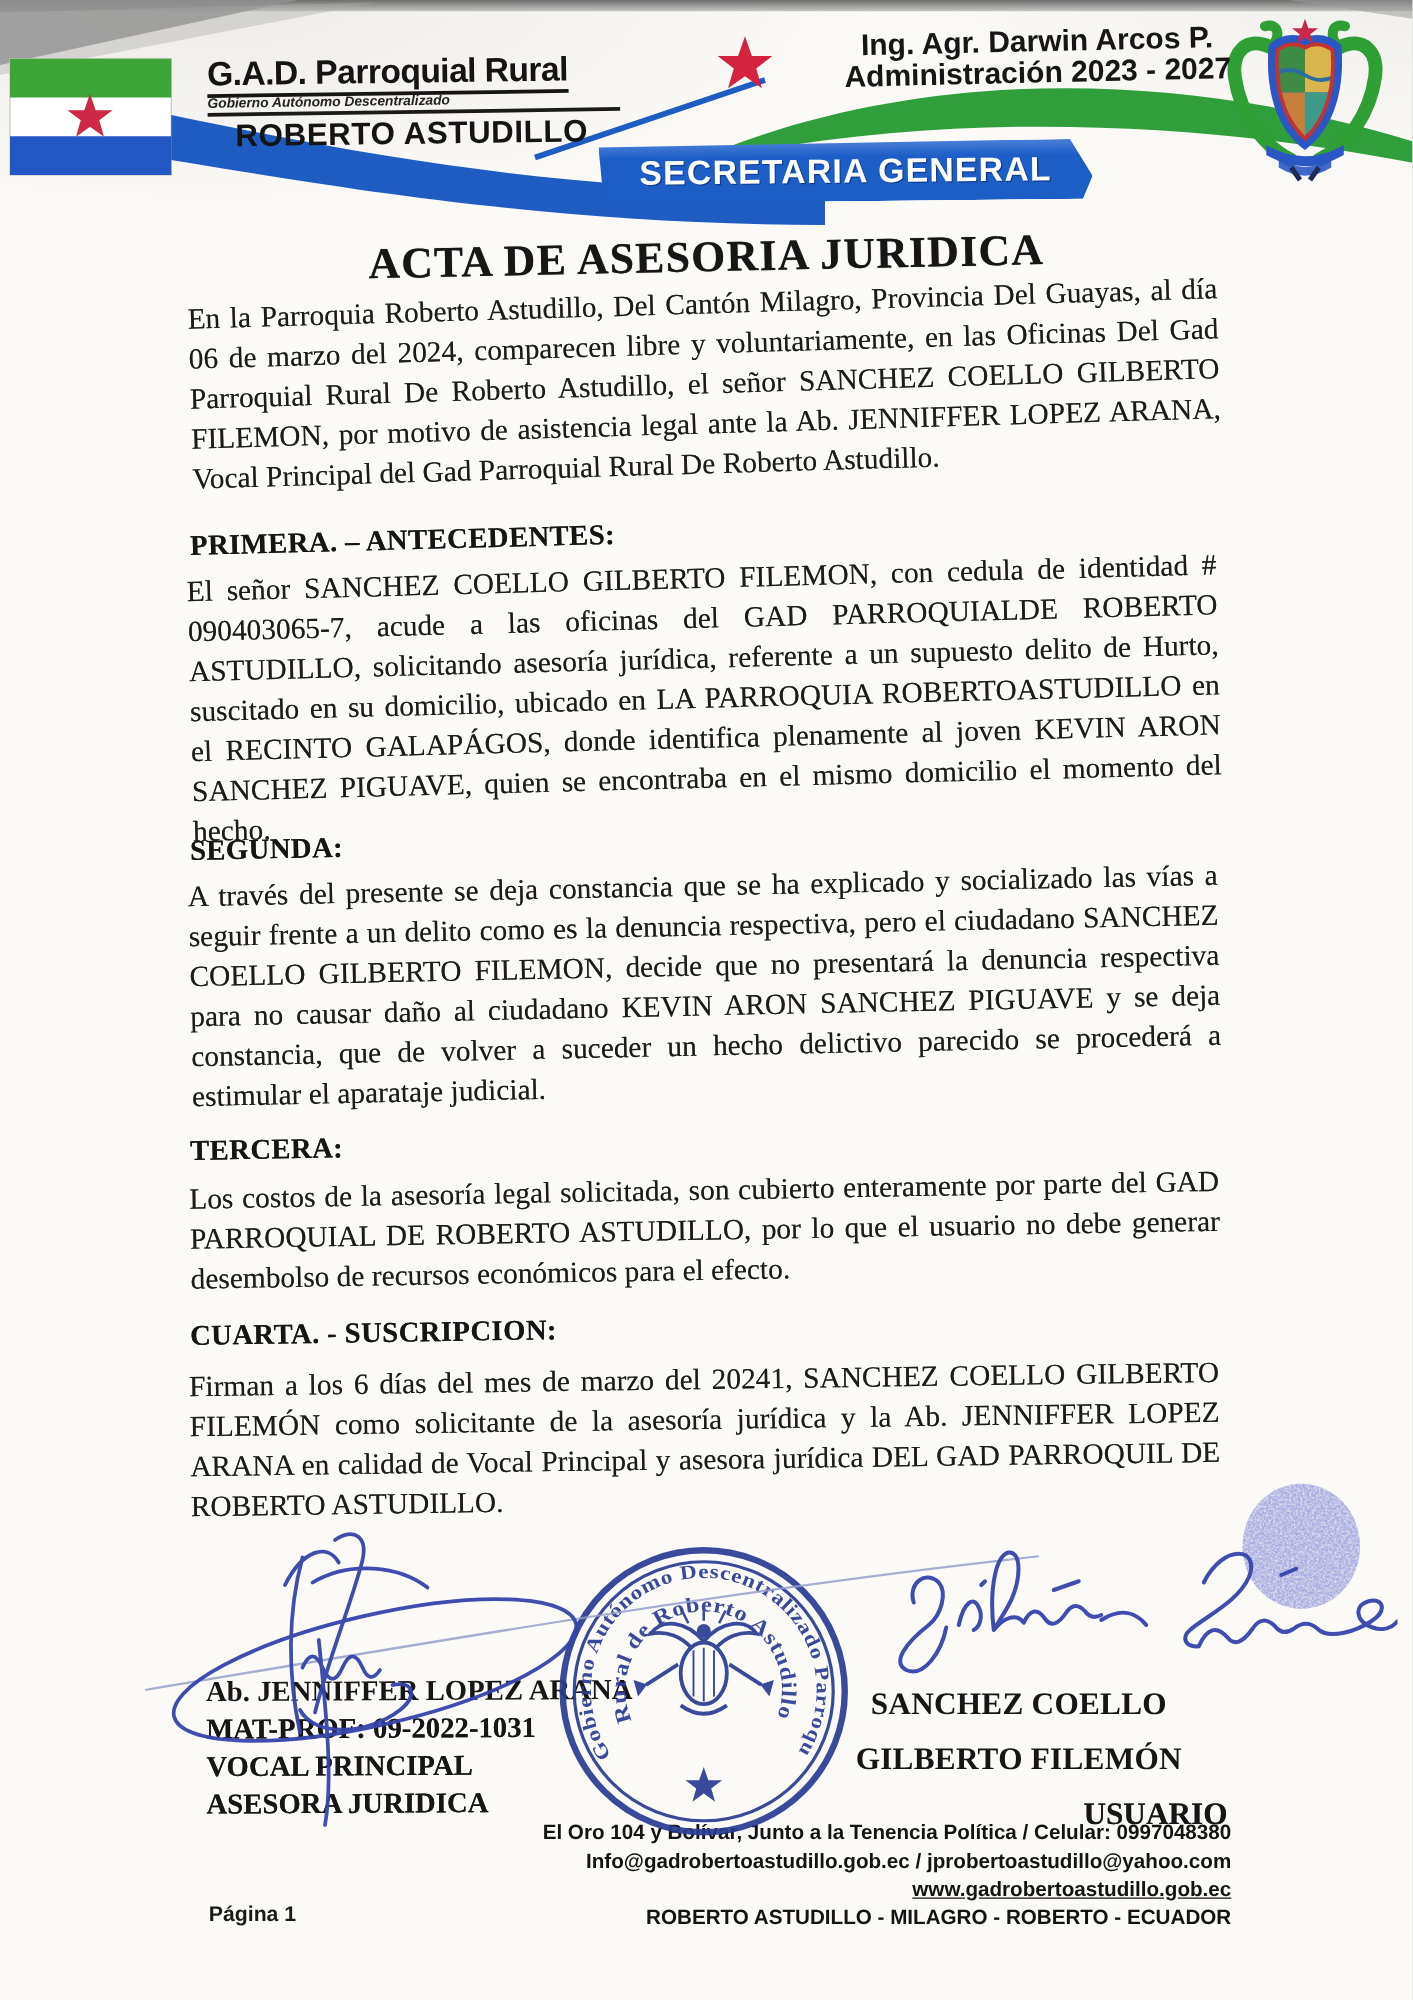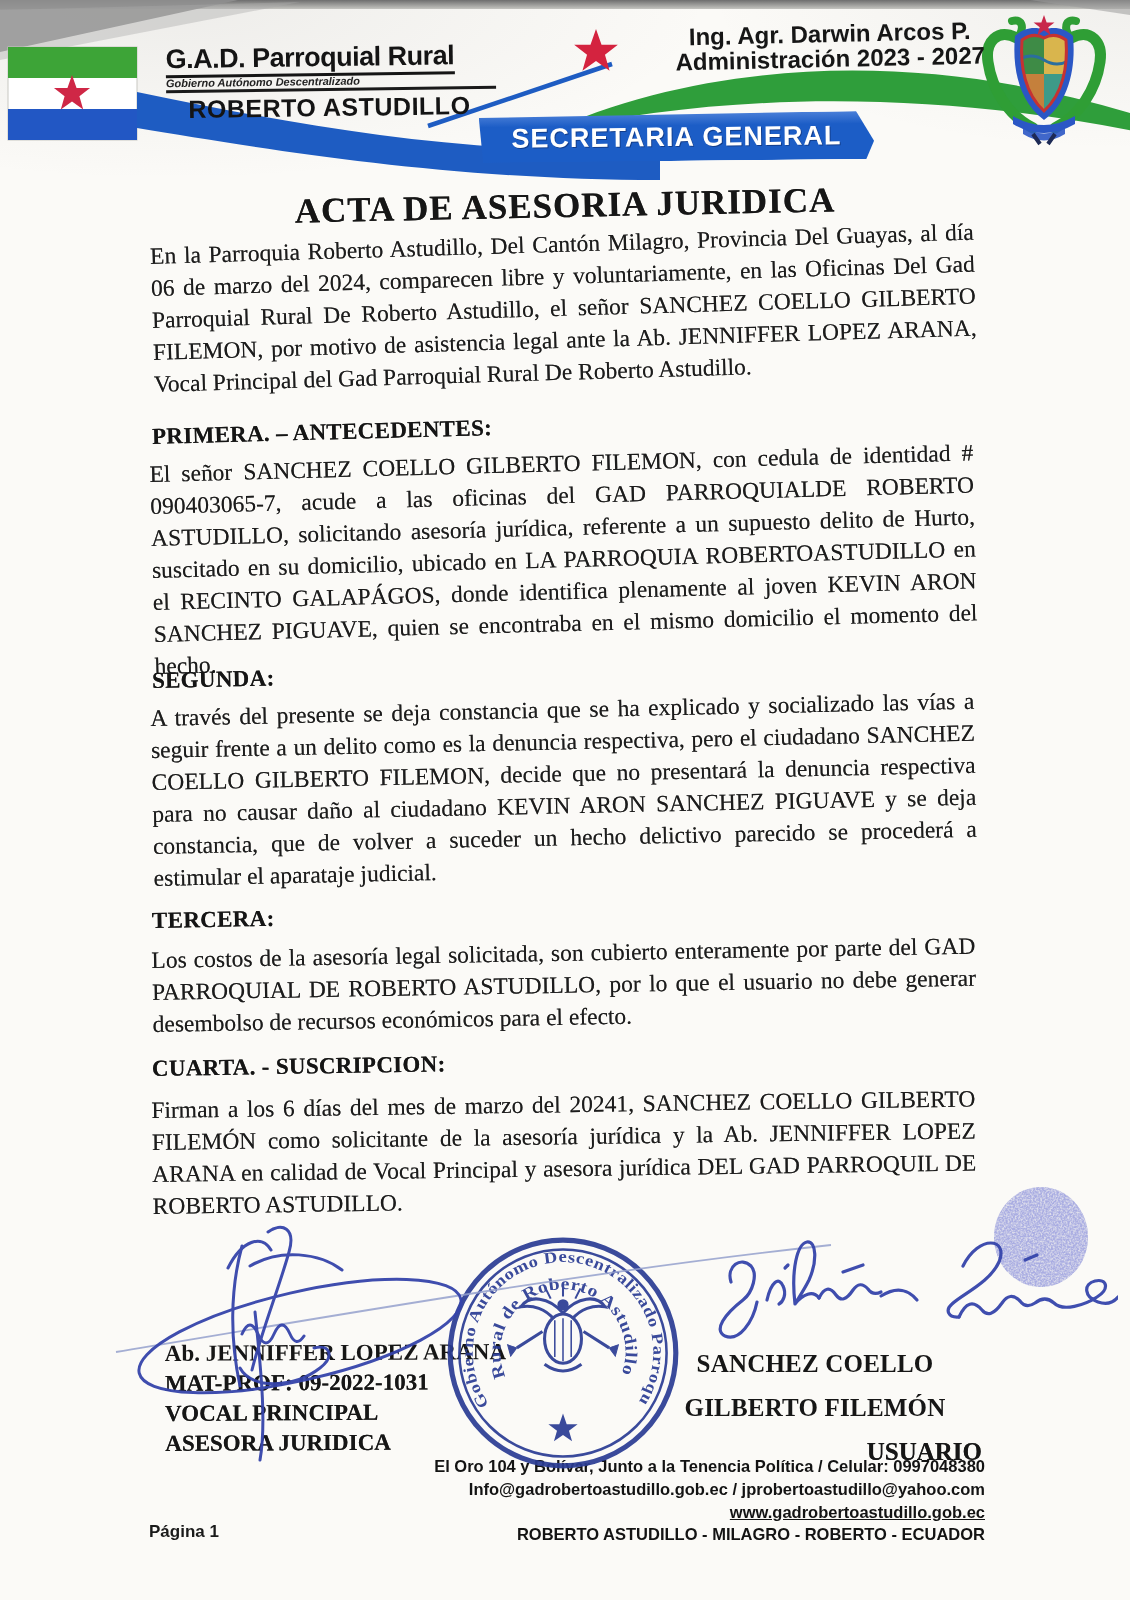--- a/index.html
+++ b/index.html
@@ -42,21 +42,21 @@
   .sign-left{left:165px;top:1338px;z-index:2;transform:rotate(-0.3deg);font-size:23px;line-height:30px;color:#161616;}
   .sign-left .nm{font-weight:600;}
   .sign-left .b{font-weight:bold;text-shadow:0 0 .5px rgba(0,0,0,.7);}
   .sign-right{left:648px;top:1342px;width:334px;text-align:center;z-index:2;font-size:25px;line-height:44px;color:#161616;}
   .sign-right .nm{font-weight:600;letter-spacing:.2px;}
   .sign-right .b{font-weight:bold;text-shadow:0 0 .5px rgba(0,0,0,.7);text-align:right;}
   
   .footer{right:145px;top:1455px;width:600px;text-align:right;z-index:2;
           font-family:"Liberation Sans",sans-serif;font-weight:bold;font-size:16.5px;line-height:1.38;color:#131313;}
   .footer .web{text-decoration:underline;text-align:right;}
-  .page-num{left:149px;top:1522px;z-index:2;font-family:"Liberation Sans",sans-serif;font-weight:bold;font-size:17px;color:#1a1a1a;}
+  .page-num{left:167px;top:1522px;z-index:2;font-family:"Liberation Sans",sans-serif;font-weight:bold;font-size:17px;color:#1a1a1a;}
   
   .seal-svg{left:443px;top:1233px;z-index:3;opacity:.92;}
   .sig-svg{z-index:4;}
   .fp-svg{left:988px;top:1183px;z-index:2;}
   .stray-svg{left:103px;top:1233px;z-index:3;pointer-events:none;}
   .seal-text{font-family:"Liberation Serif",serif;font-weight:bold;fill:#2a3c94;}
 </style>
 </head>
 <body>
 

